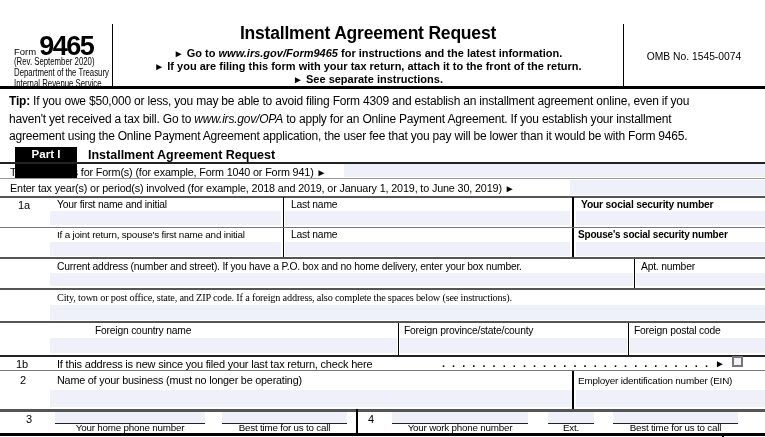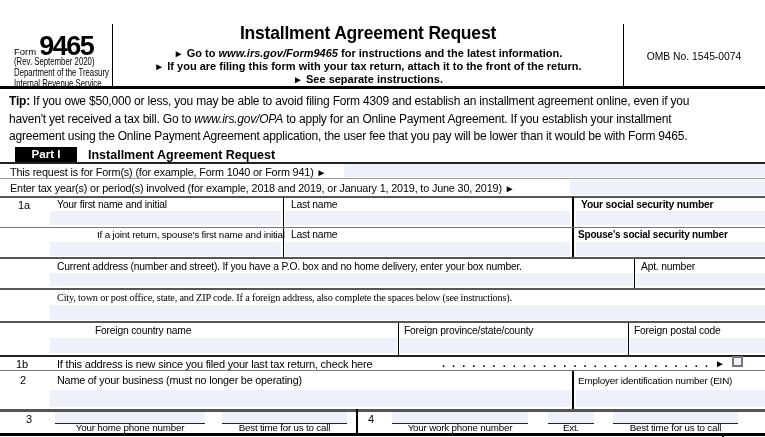--- a/index.html
+++ b/index.html
@@ -63,21 +63,21 @@
   <div class="abs" style="left:623px;top:51px;width:142px;text-align:center;font-size:10.3px;">OMB No. 1545-0074</div>
 
   <div class="hline" style="top:86px;height:3px;"></div>
 
   <div class="abs" style="left:9px;top:93px;width:752px;font-size:12px;letter-spacing:-0.2px;line-height:17.6px;white-space:nowrap;">
     <div><b>Tip:</b><span> If you owe $50,000 or less, you may be able to avoid filing Form 4309 and establish an installment agreement online, even if you</span></div>
     <div><span>haven't yet received a tax bill. Go to </span><i>www.irs.gov/OPA</i><span> to apply for an Online Payment Agreement. If you establish your installment</span></div>
     <div><span>agreement using the Online Payment Agreement application, the user fee that you pay will be lower than it would be with Form 9465.</span></div>
   </div>
 
-  <div class="abs" style="left:15px;top:147px;width:62px;height:15px;background:#000;color:#fff;font-weight:bold;font-size:11.5px;text-align:center;line-height:15px;">Part I</div>
+  <div class="abs" style="left:15px;top:147px;width:62px;height:32px;background:#000;color:#fff;font-weight:bold;font-size:11.5px;text-align:center;line-height:15px;">Part I</div>
   <div class="abs" style="left:88px;top:148px;font-size:12.5px;font-weight:bold;">Installment Agreement Request</div>
   <div class="hline" style="top:162px;height:2px;background:#222;"></div>
 
   <div class="reqlbl" style="left:10px;top:166px;">
     <span>This request is for Form(s) (for example, Form 1040 or Form 941)</span>
     <span class="arrow">►</span>
   </div>
   <input class="field" style="left: 344px; top: 164px; width: 421px; height: 13px;">
   <div class="hline" style="top:178px;height:1px;background:#999;"></div>
 
@@ -92,21 +92,21 @@
   <div class="lbl" style="left:57px;top:199px;">Your first name and initial</div>
   <div class="lbl" style="left:291px;top:199px;">Last name</div>
   <div class="lbl blbl" style="left:581px;top:199px;">Your social security number</div>
   <div class="vline" style="left:283px;top:197px;height:60px;width:1px;"></div>
   <div class="vline" style="left:572px;top:197px;height:60px;width:2px;"></div>
   <input class="field" style="left: 50px; top: 211px; width: 231px; height: 14px;">
   <input class="field" style="left: 285px; top: 211px; width: 285px; height: 14px;">
   <input class="field" style="left: 576px; top: 211px; width: 189px; height: 14px;">
   <div class="hline" style="top:227px;height:1px;background:#777;"></div>
 
-  <div class="lbl" style="left:57px;top:229px;font-size:9.9px;margin-left:40px;">If a joint return, spouse's first name and initial</div>
+  <div class="lbl" style="left:57px;top:229px;font-size:9.9px;">If a joint return, spouse's first name and initial</div>
   <div class="lbl" style="left:291px;top:229px;">Last name</div>
   <div class="lbl blbl" style="left:578px;top:229px;font-size:10px;">Spouse's social security number</div>
   <input class="field" style="left: 50px; top: 242px; width: 231px; height: 14px;">
   <input class="field" style="left: 285px; top: 242px; width: 285px; height: 14px;">
   <input class="field" style="left: 576px; top: 242px; width: 189px; height: 14px;">
   <div class="hline" style="top:257px;height:2px;background:#555;"></div>
 
   <div class="lbl" style="left:57px;top:261px;">Current address (number and street). If you have a P.O. box and no home delivery, enter your box number.</div>
   <div class="vline" style="left:634px;top:259px;height:29px;width:1px;"></div>
   <div class="lbl" style="left:641px;top:261px;">Apt. number</div>

